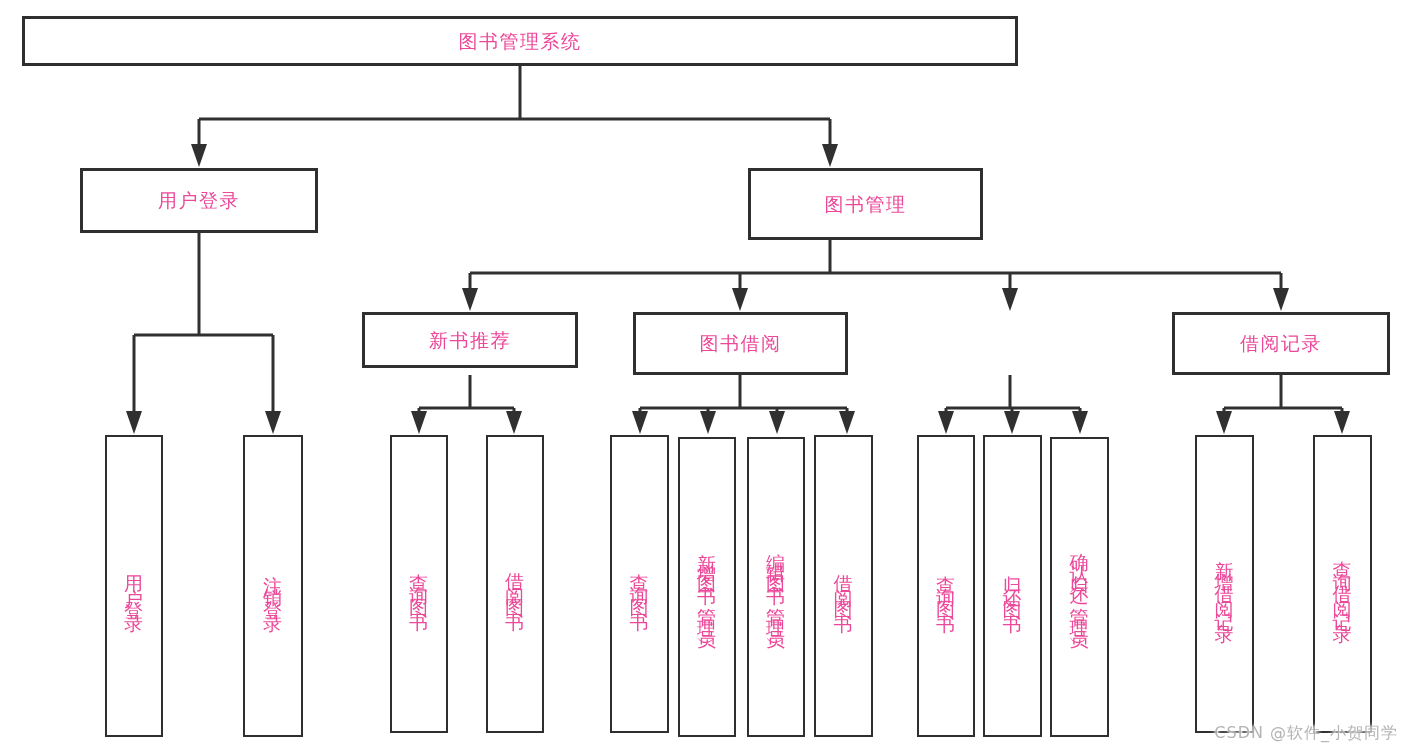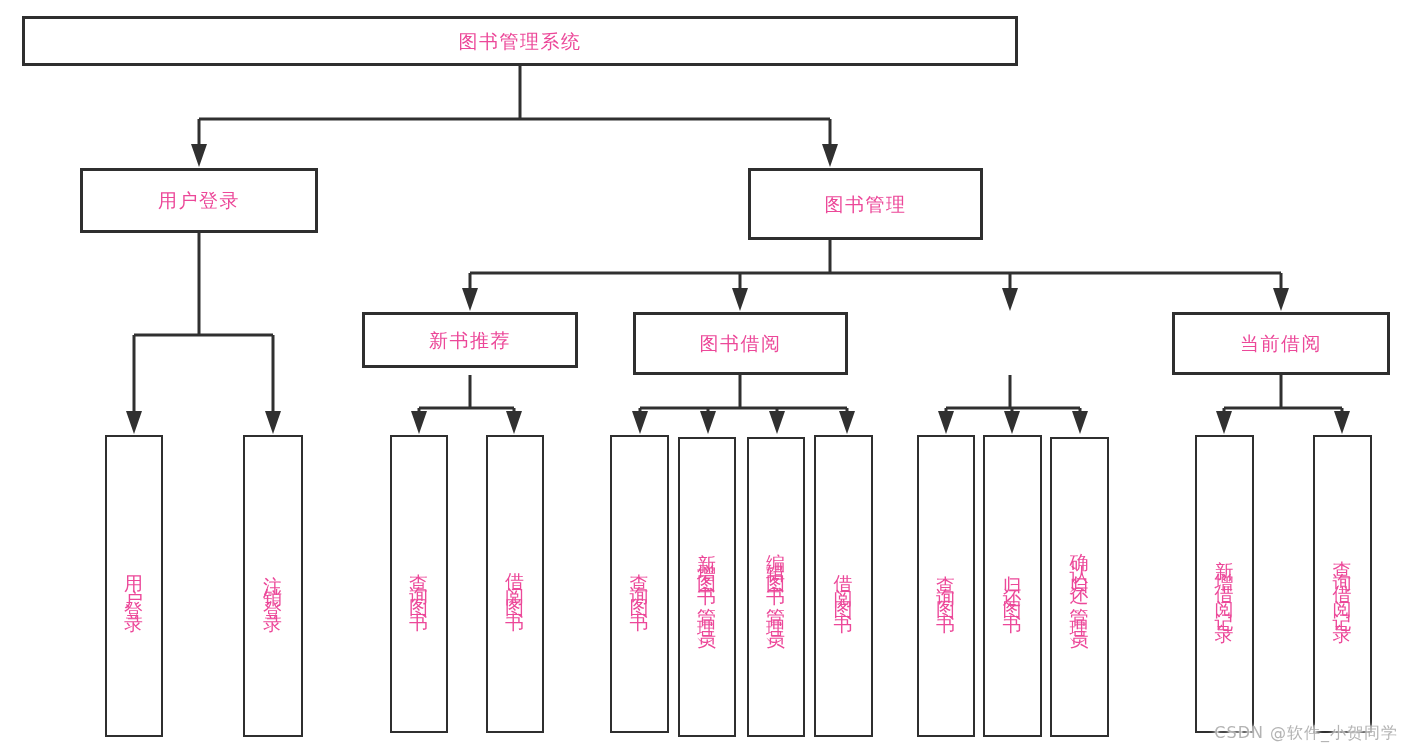--- a/index.html
+++ b/index.html
@@ -97,21 +97,21 @@
     </g>
   </svg>
 
   <div class="box root-box" style="left:22px; top:16px; width:996px; height:50px">图书管理系统</div>
 
   <div class="box" style="left:80px; top:168px; width:238px; height:65px">用户登录</div>
   <div class="box" style="left:748px; top:168px; width:235px; height:72px">图书管理</div>
 
   <div class="box" style="left:362px; top:312px; width:216px; height:56px">新书推荐</div>
   <div class="box" style="left:633px; top:312px; width:215px; height:63px">图书借阅</div>
-  <div class="box" style="left:1172px; top:312px; width:218px; height:63px">当前借阅</div>
+  <div class="box" style="left:1172px; top:312px; width:218px; height:63px">借阅记录</div>
 
   <div class="box leaf" style="left:105px; top:435px; width:58px; height:302px">
     <span class="vtext">用户登录</span>
   </div>
   <div class="box leaf" style="left:243px; top:435px; width:60px; height:302px">
     <span class="vtext">注销登录</span>
   </div>
 
   <div class="box leaf" style="left:390px; top:435px; width:58px; height:298px">
     <span class="vtext">查询图书</span>

